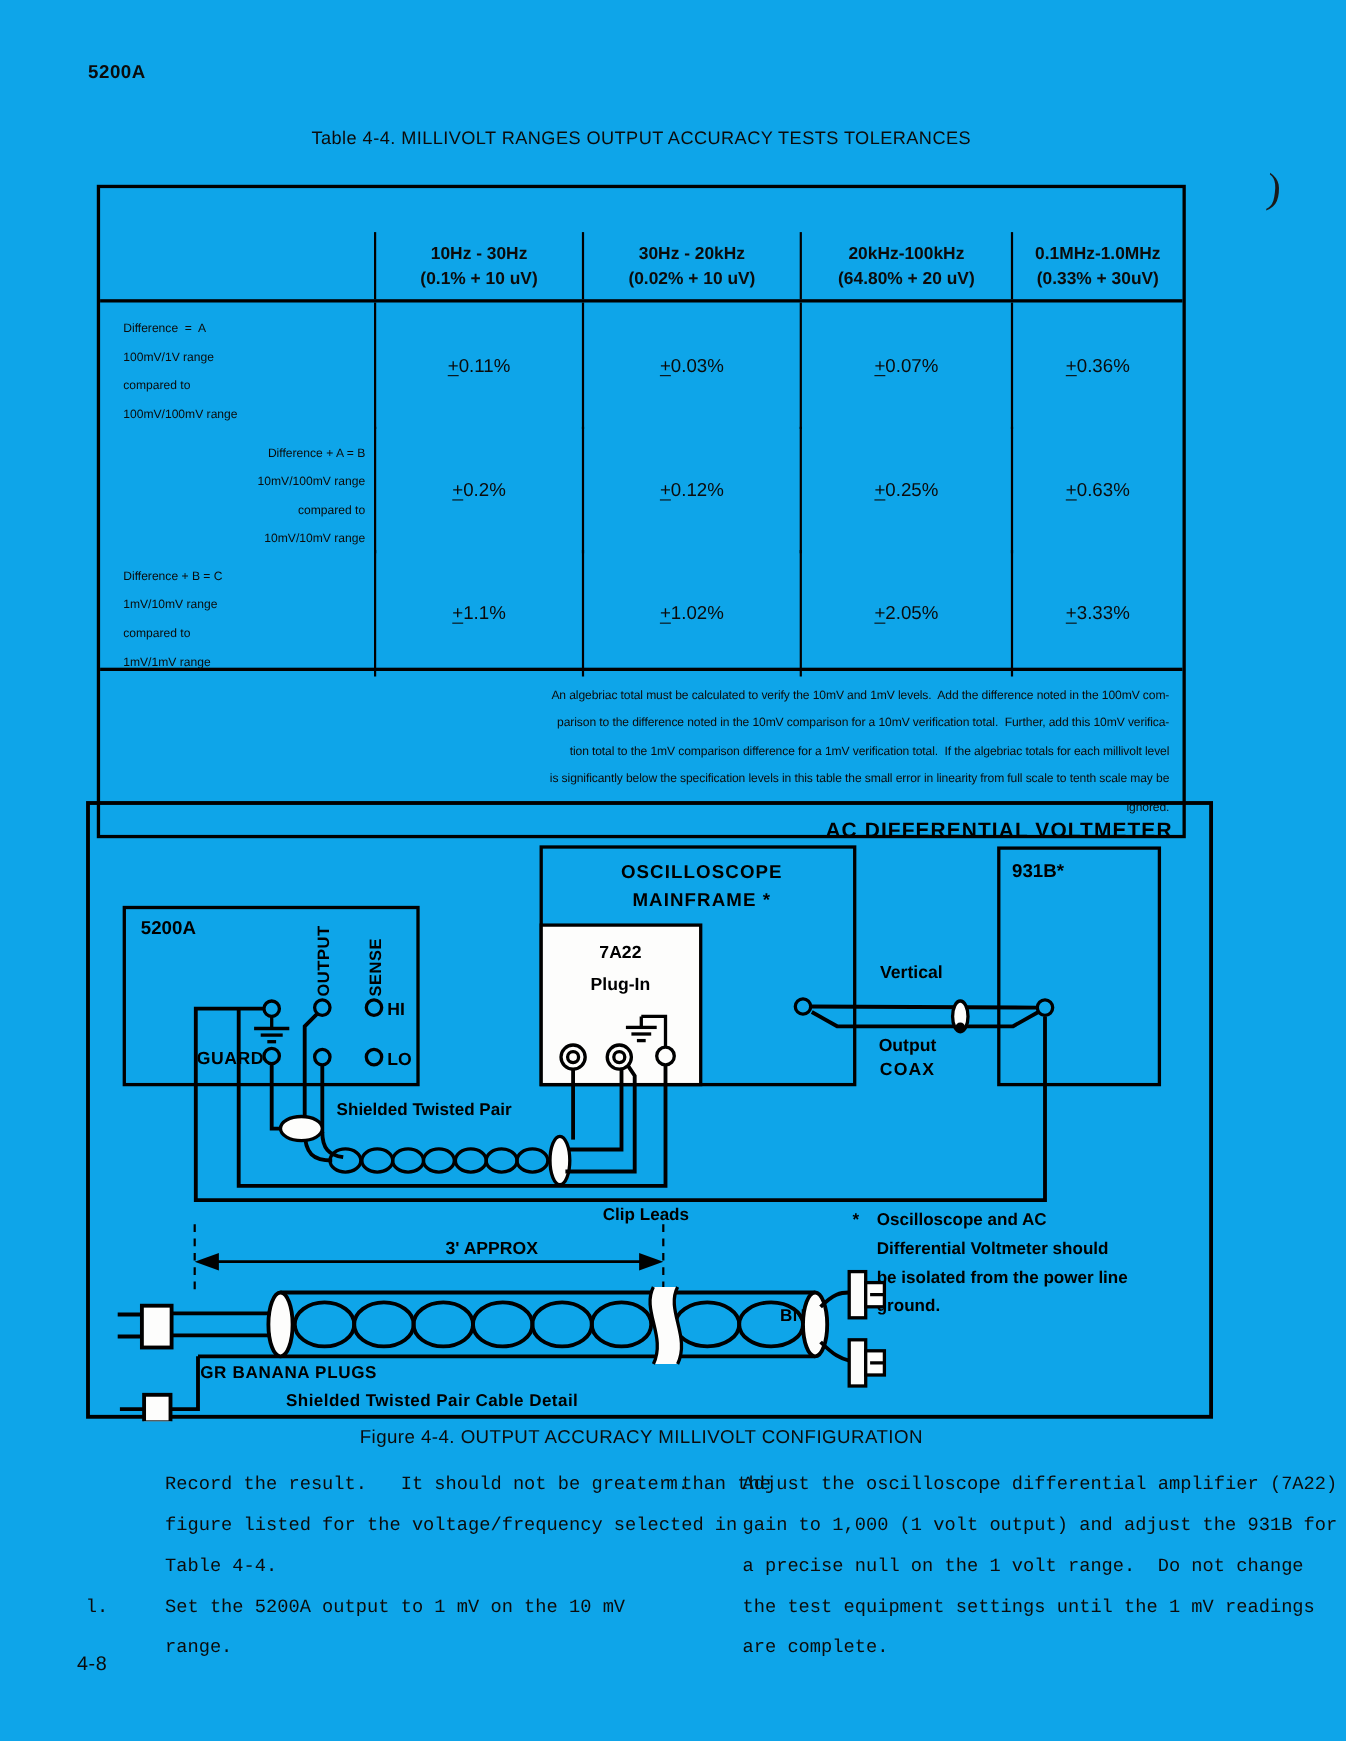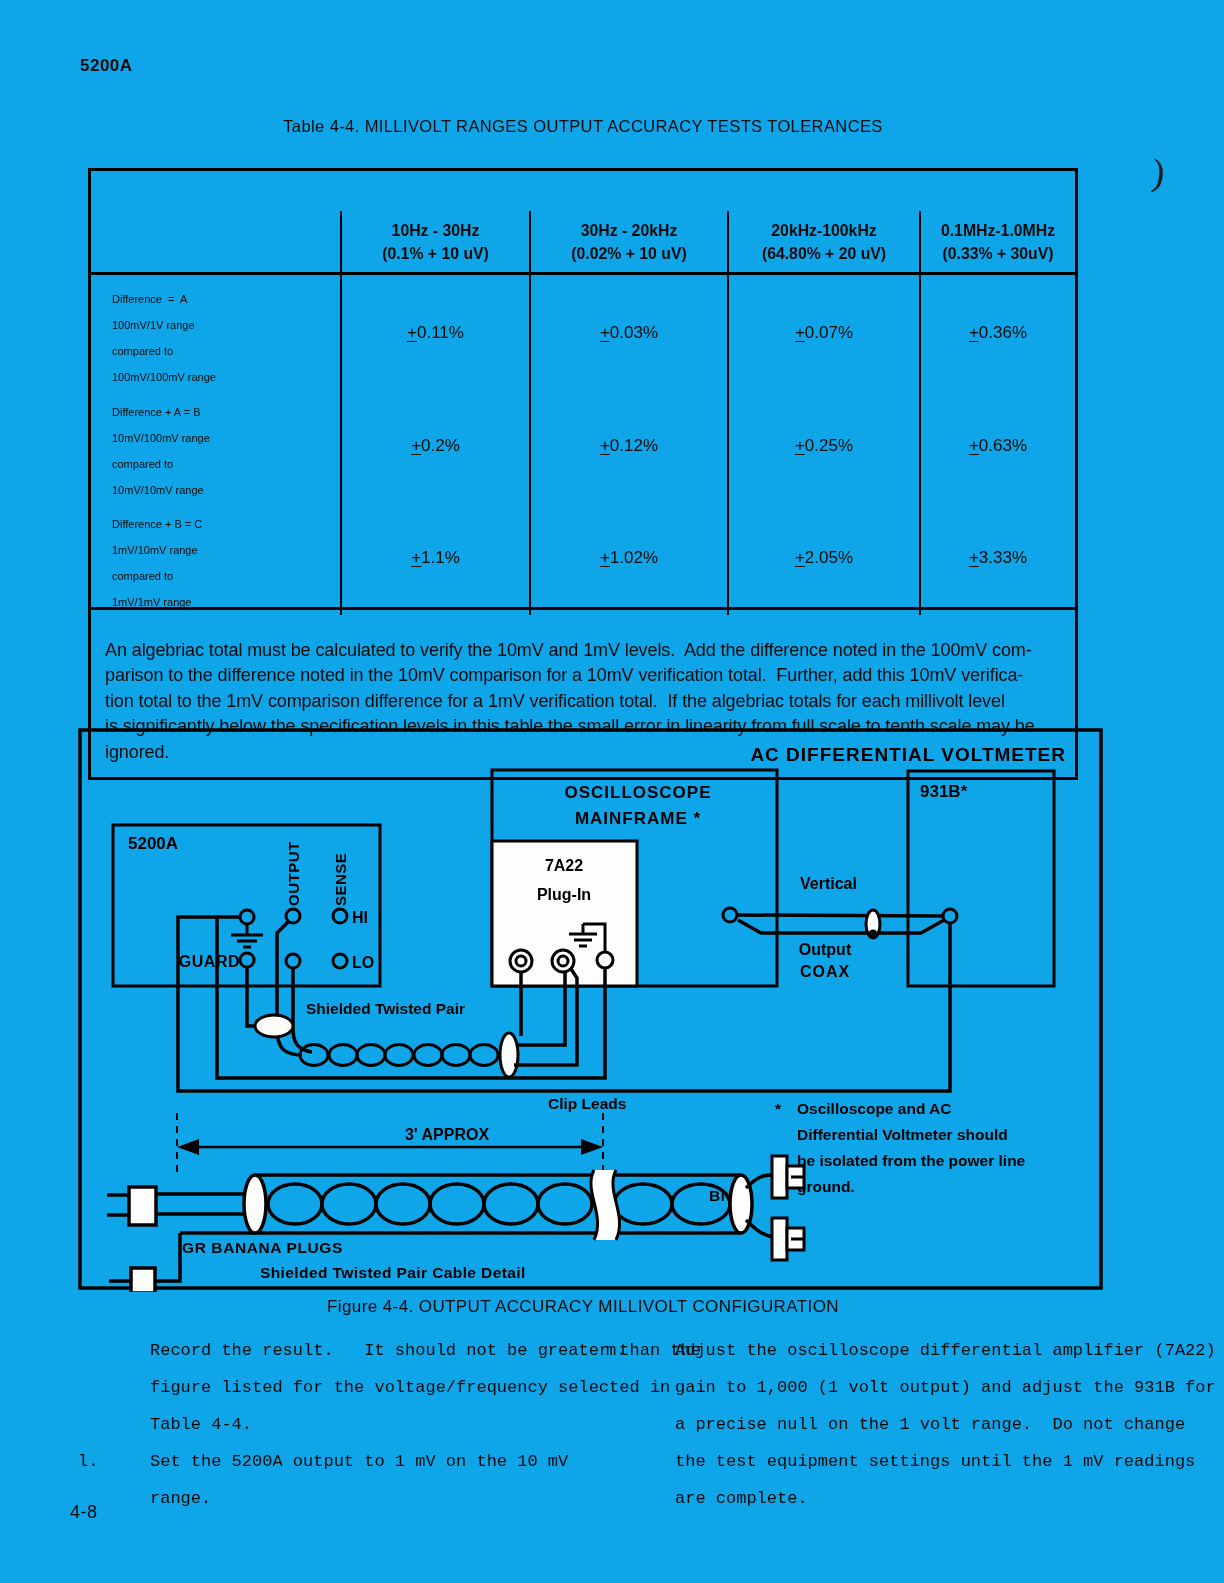--- a/index.html
+++ b/index.html
@@ -18,24 +18,24 @@
   .grid{display:grid;grid-template-columns:249px 189px 198px 192px 1fr;margin-top:40px;}
   #tbl-head{height:61px;border-bottom:3px solid #000;}
   .hcell{border-left:2.5px solid #000;display:flex;flex-direction:column;justify-content:center;
          align-items:center;font-weight:bold;font-size:15.8px;line-height:23px;}
   .hcell.first{border-left:none;}
   #tbl-body{height:332px;}
   .lblcell{border-left:none;padding:11px 8px 0 21px;font-size:11px;line-height:26px;}
   .vcell{border-left:2.5px solid #000;display:flex;align-items:center;justify-content:center;
          font-size:17px;}
   .rowwrap{display:grid;grid-template-columns:249px 189px 198px 192px 1fr;}
-  .r1{height:113px;} .r2{height:112px;} .r3{height:107px;}
+  .r1{height:113px;} .r2{height:112px;text-align:right;} .r3{height:107px;}
   .pm{text-decoration:underline;text-underline-offset:2.5px;}
-  #tbl-note{border-top:3px solid #000;padding:28px 12px 12px 14px;font-size:18px;
-            line-height:25.4px;letter-spacing:-0.1px;}
+  #tbl-note{border-top:3px solid #000;padding:10px 12px 12px 14px;font-size:11px;
+            line-height:25.4px;letter-spacing:-0.1px;text-align:right;}
 
   
   #fig{left:78px;top:728px;}
   #fig svg text{font-family:"Liberation Sans",sans-serif;font-weight:bold;fill:#000;}
   #fig-caption{left:88px;top:1297px;width:990px;text-align:center;font-size:17px;
                letter-spacing:.4px;}
 
   
   .serif{font-family:Liberation Mono, monospace;font-size:17px;line-height:37px;}
   #p-intro{left:150px;top:1332px;width:470px;}

